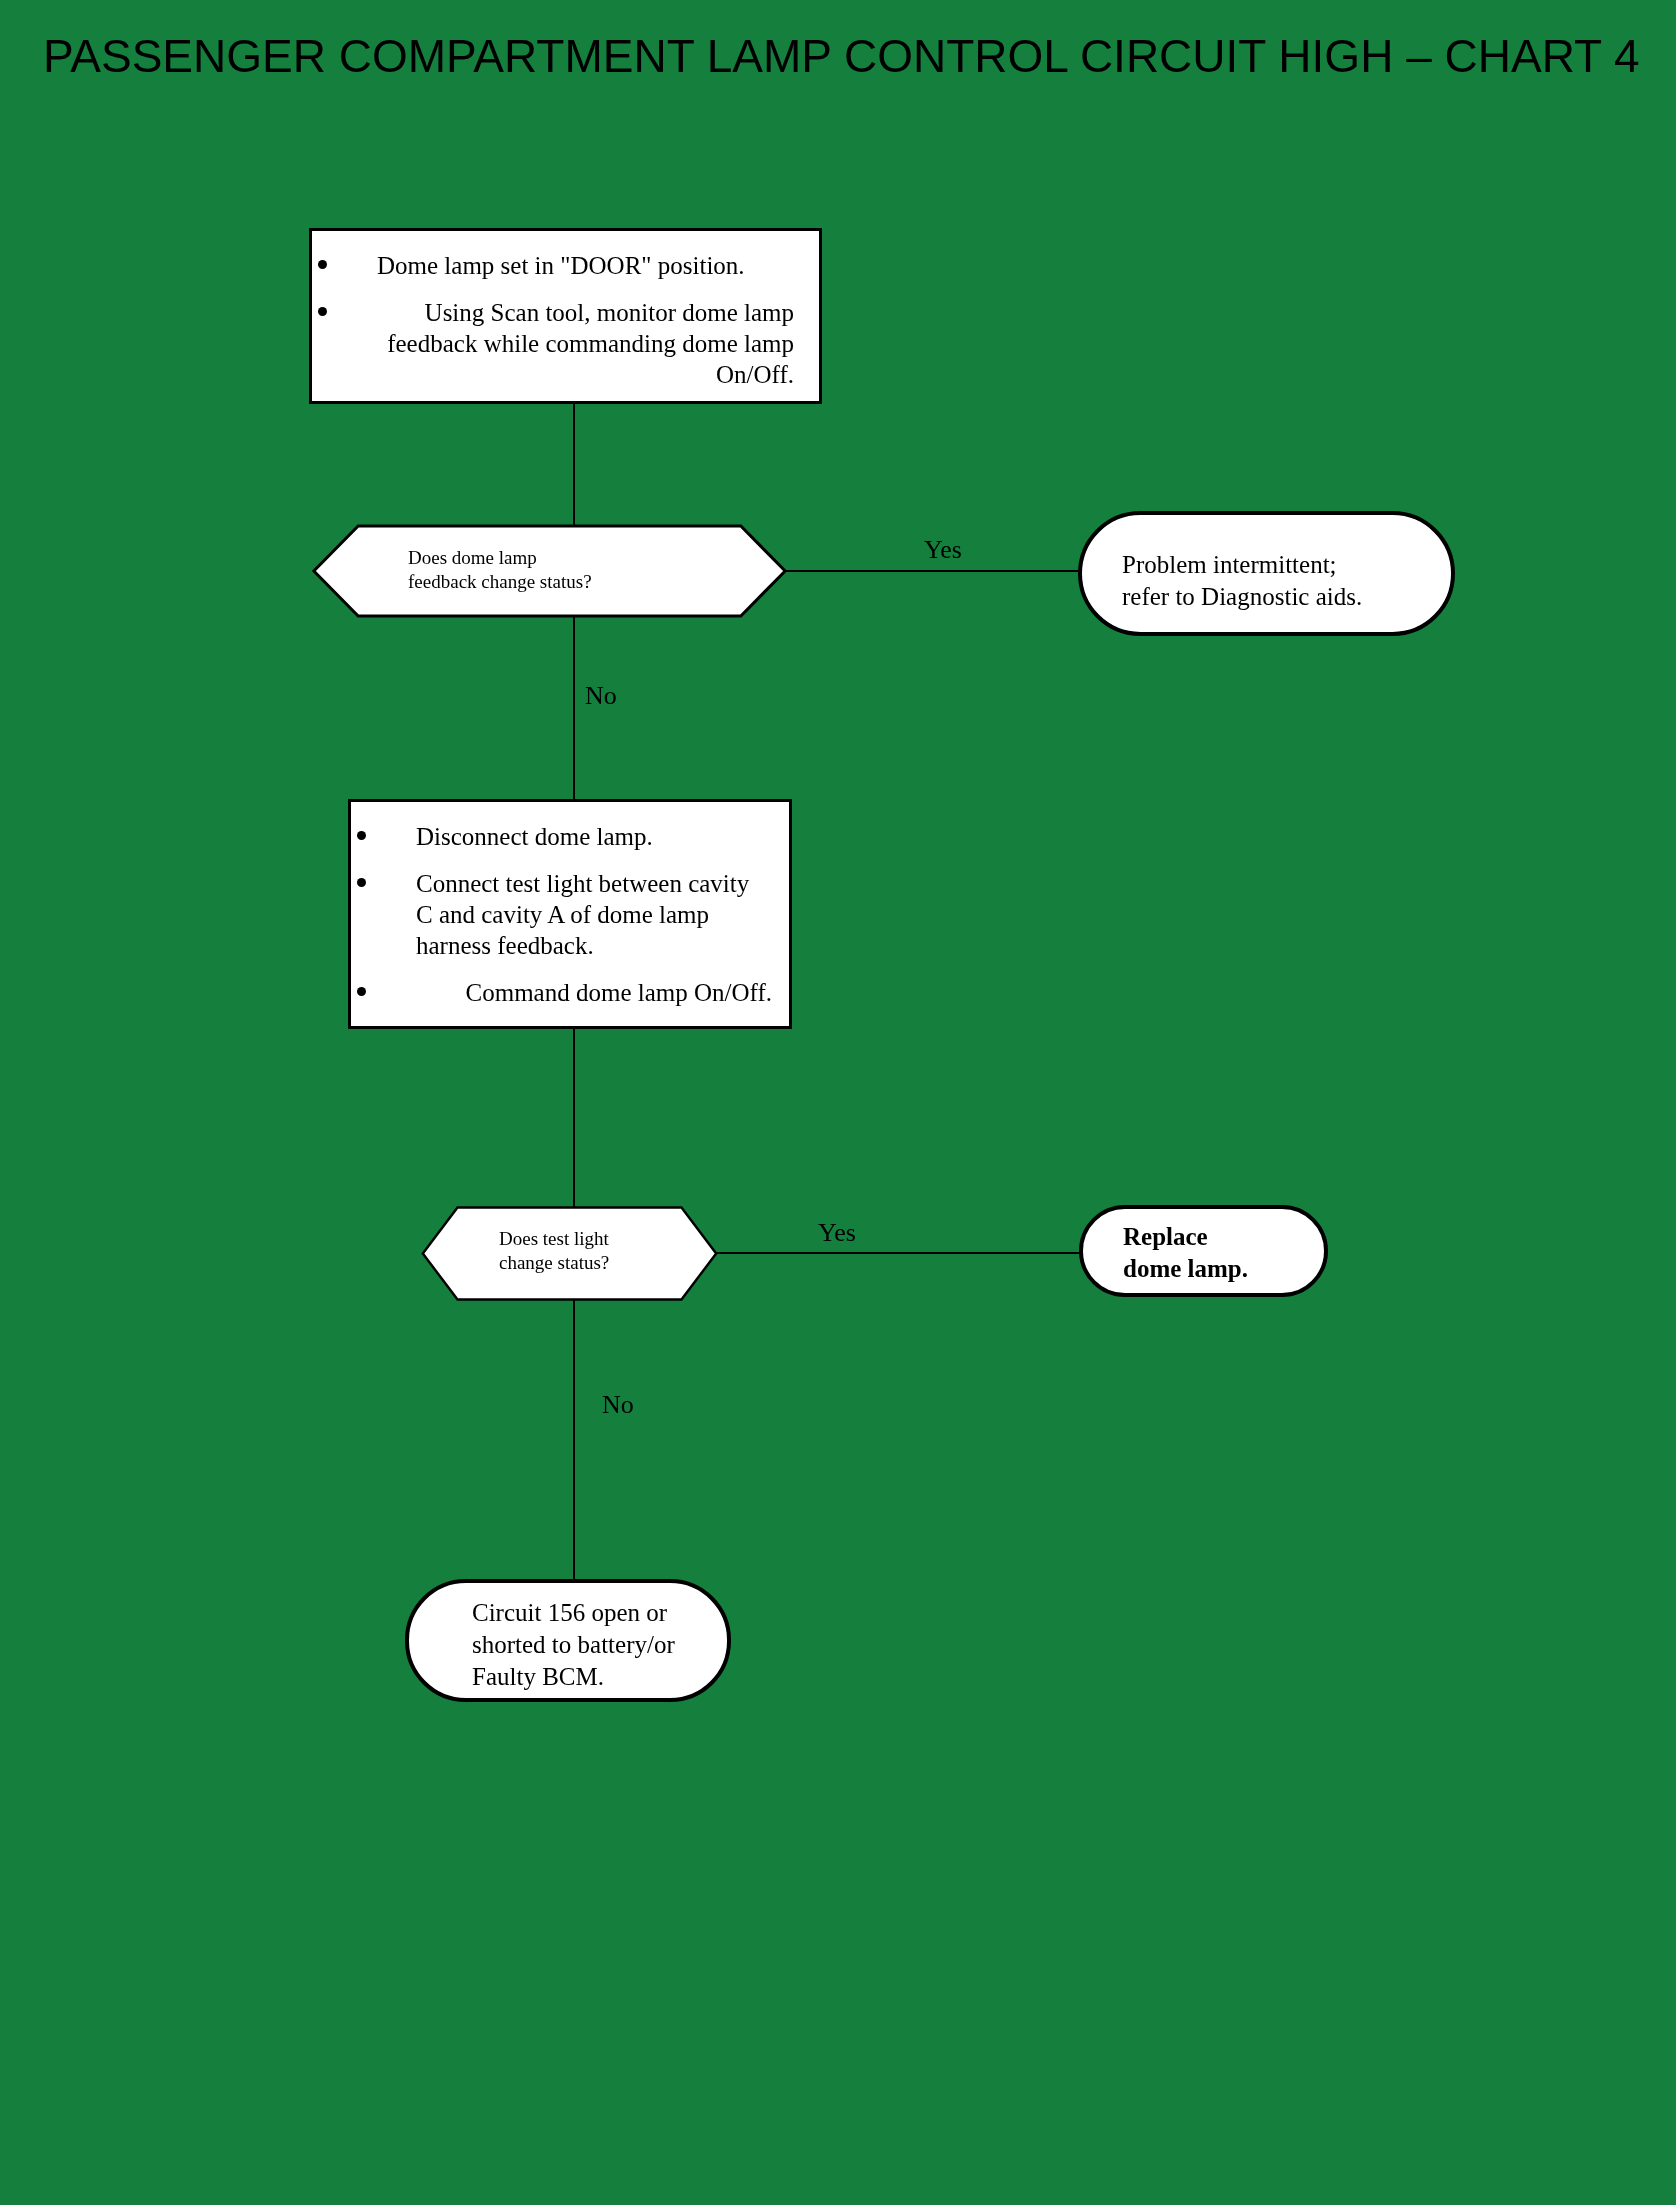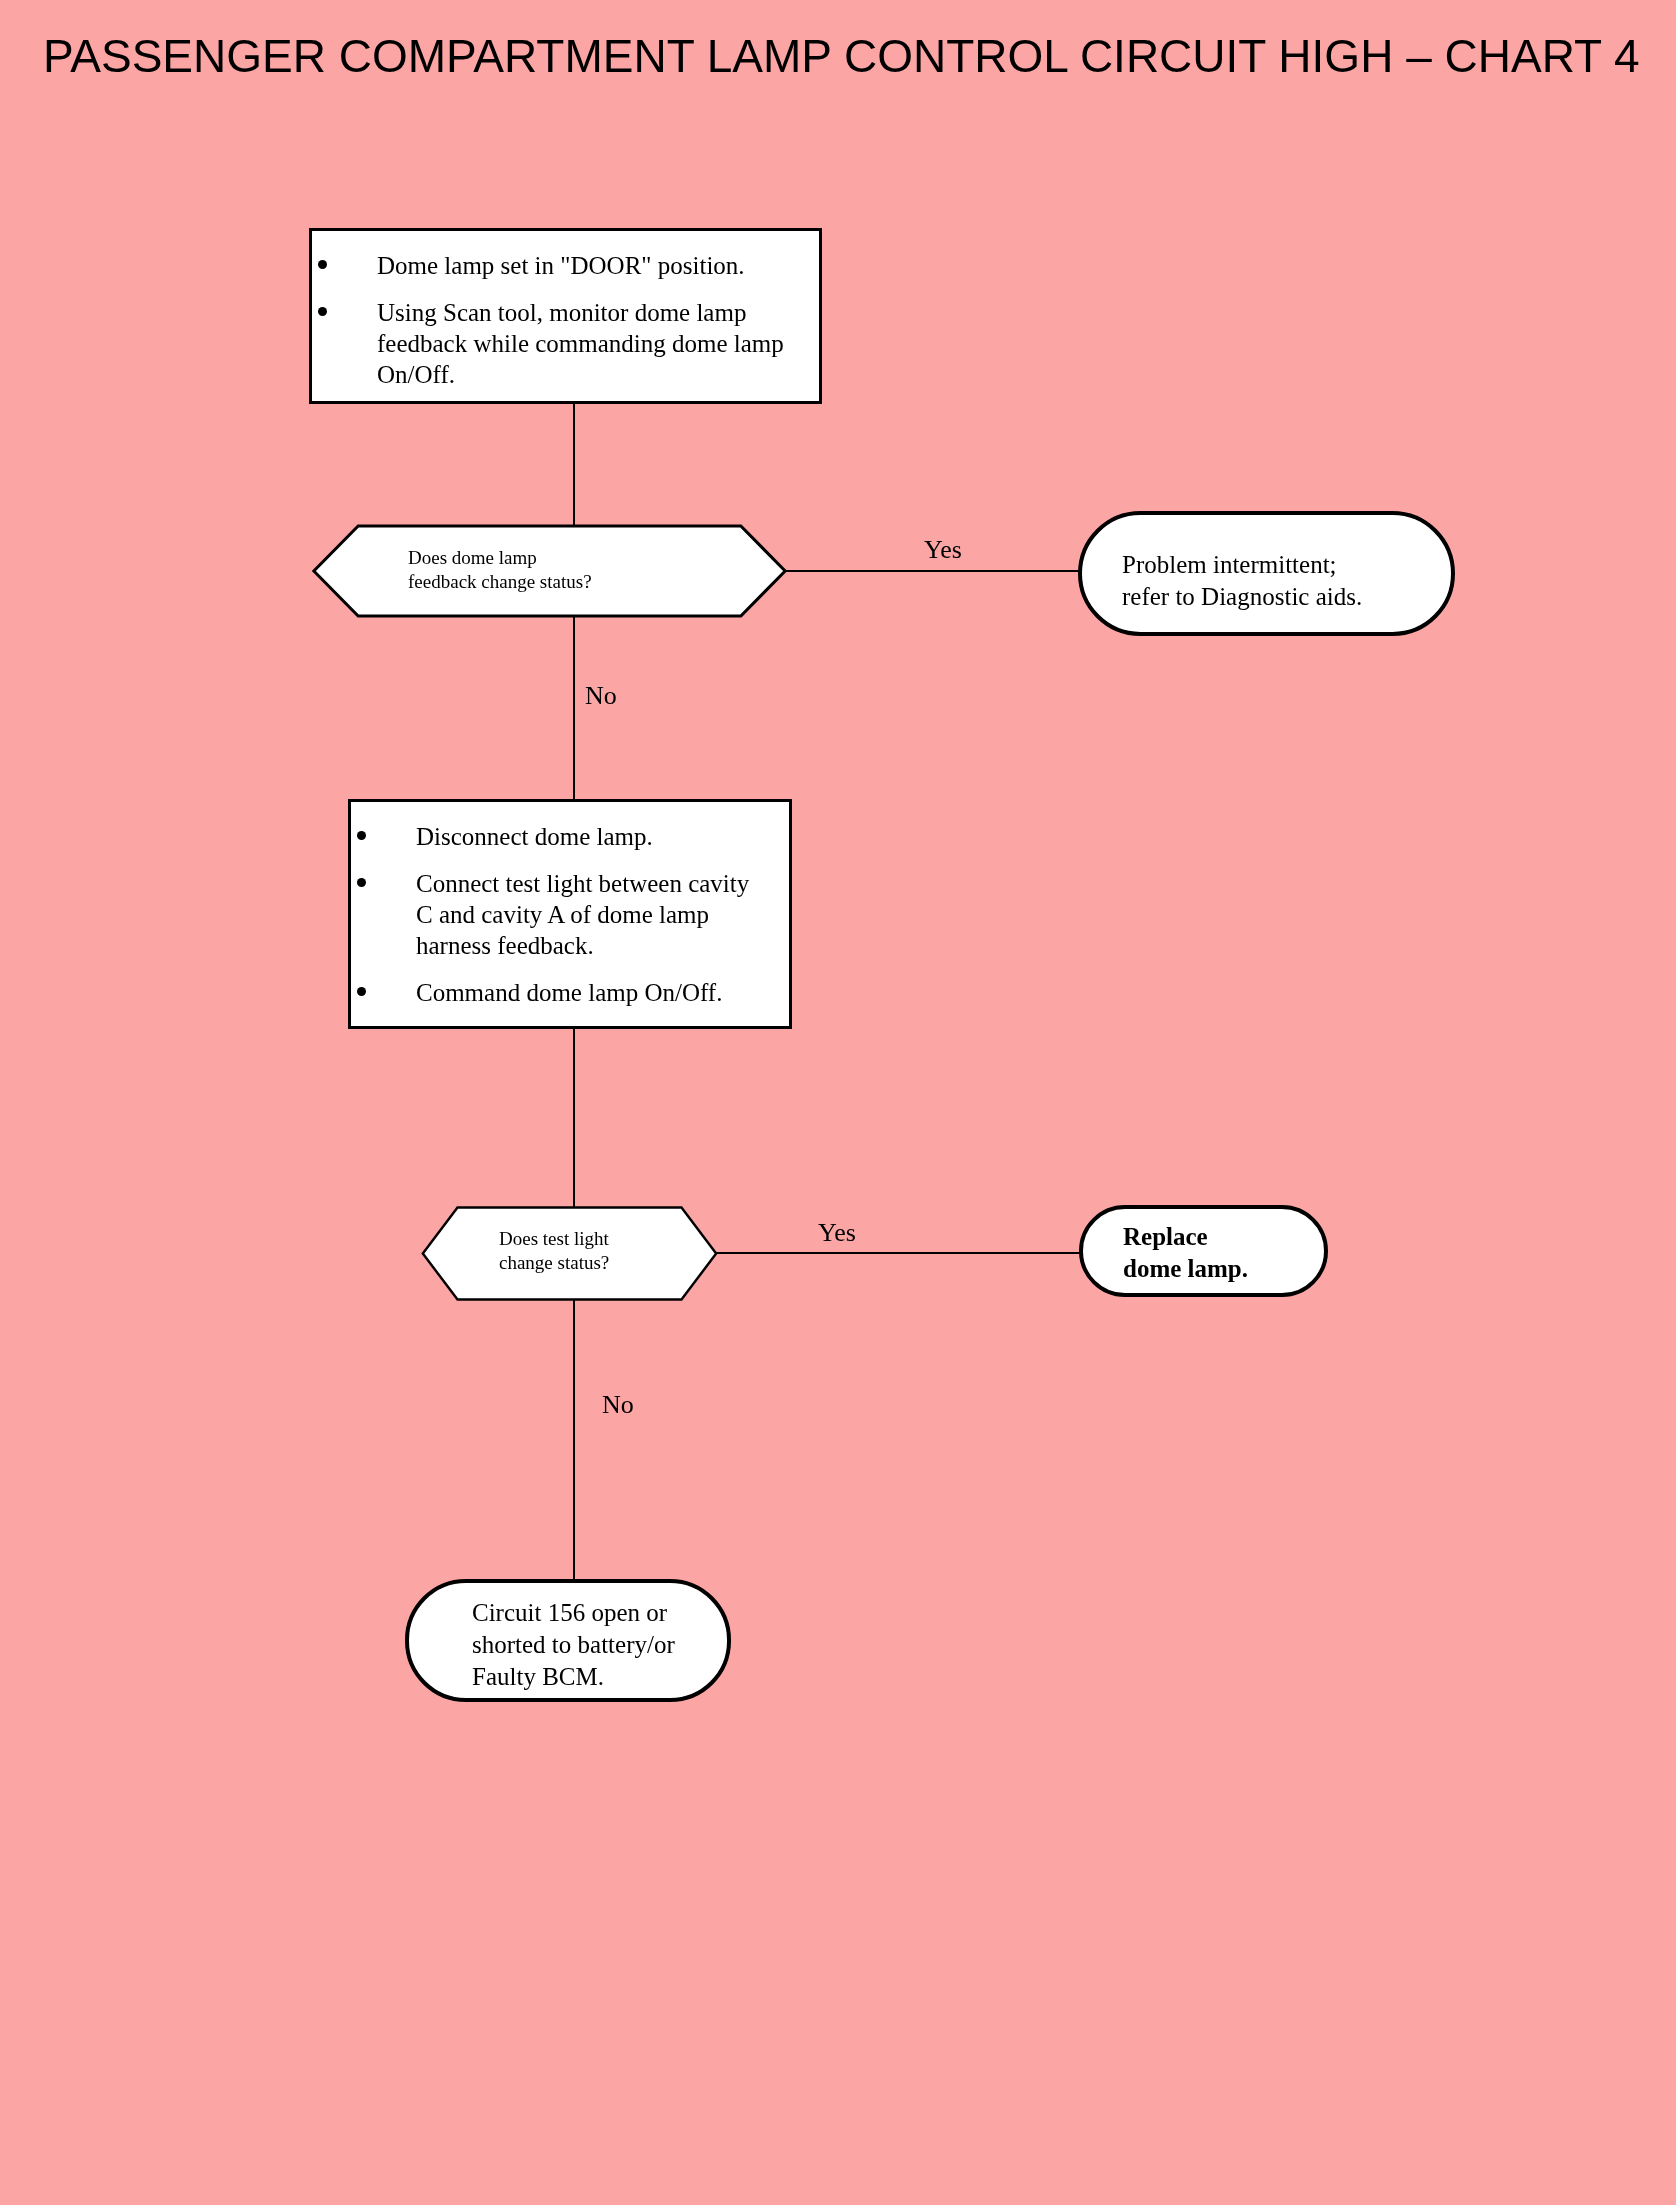--- a/index.html
+++ b/index.html
@@ -9,21 +9,21 @@
     background: #ffffff;
   }
   body {
     font-family: "Liberation Serif", serif;
     color: #000000;
   }
   #page {
     position: relative;
     width: 1676px;
     height: 2205px;
-    background: #fca5a5;
+    background: #15803d;
     overflow: hidden;
   }
 
   
   .chart-title {
     position: absolute;
     left: 43px;
     top: 29px;
     width: 1605px;
     font-family: "Liberation Sans", sans-serif;
@@ -49,21 +49,21 @@
     padding: 0;
   }
   .bullet-list li {
     position: relative;
     padding-left: 63px;
     margin-bottom: 16px;
     font-family: "Liberation Serif", serif;
     font-size: 25px;
     line-height: 1.24;
   }
-  .bullet-list li:last-child { margin-bottom: 0; }
+  .bullet-list li:last-child { margin-bottom: 0; text-align: right; }
   .bullet-list li .bullet-dot {
     position: absolute;
     left: 3.6px;
     top: 9.7px;
     width: 9.7px;
     height: 9.7px;
     border-radius: 50%;
     background: #000000;
   }
 

